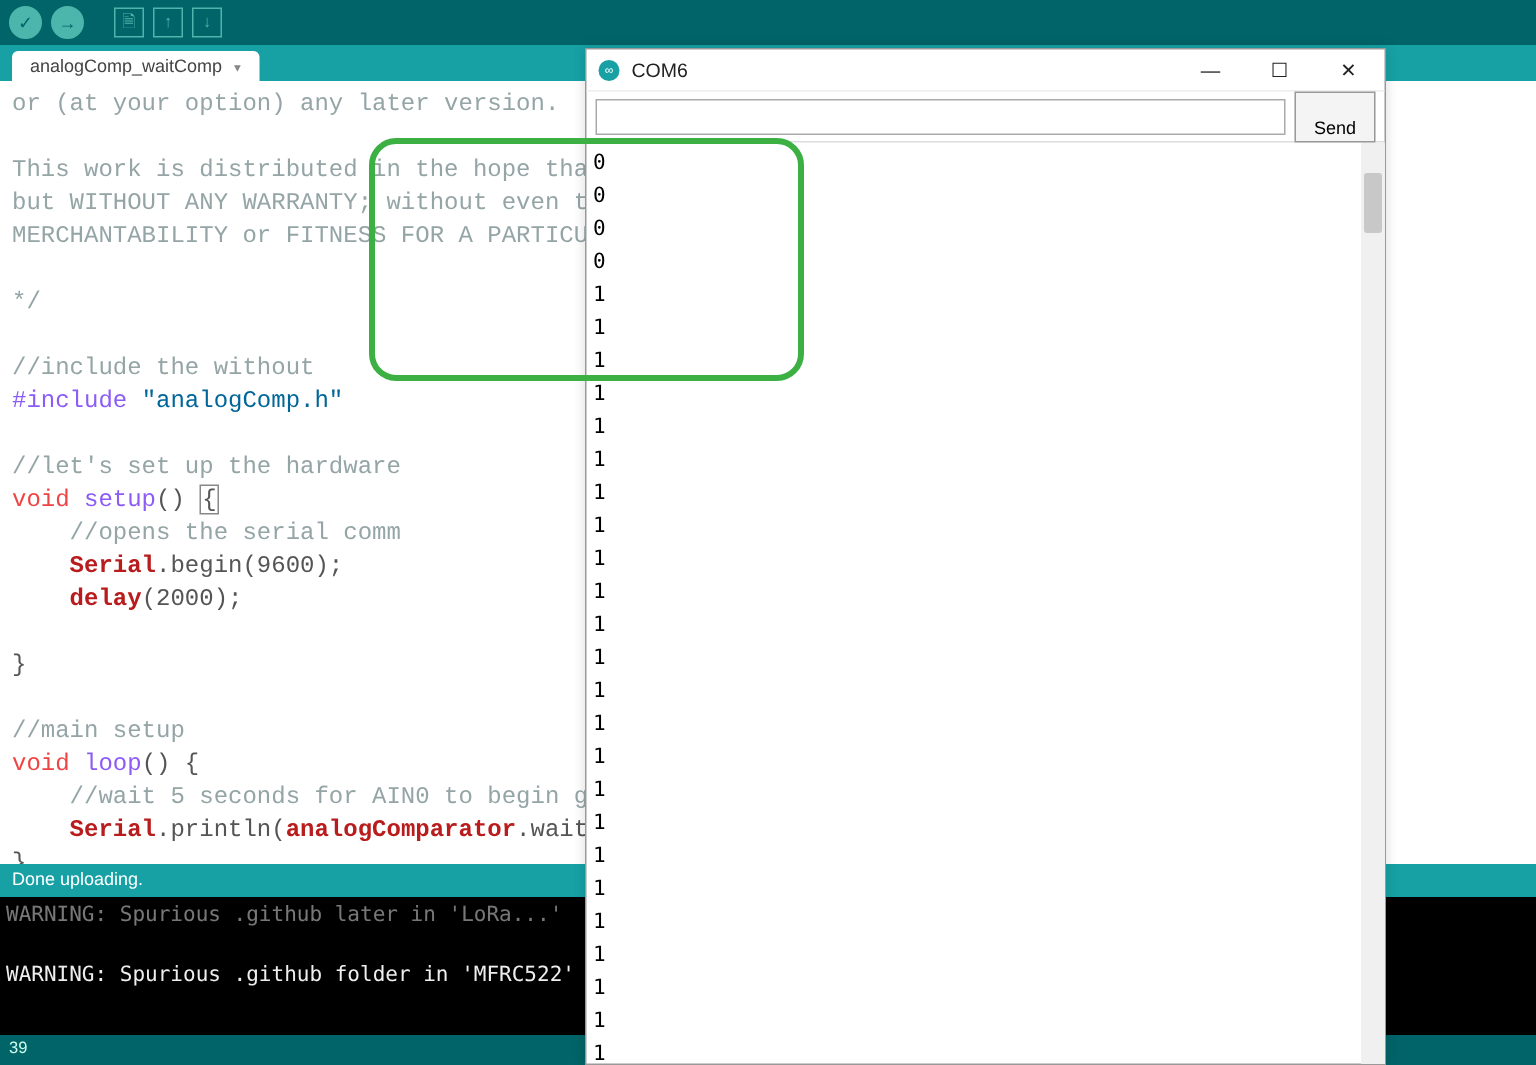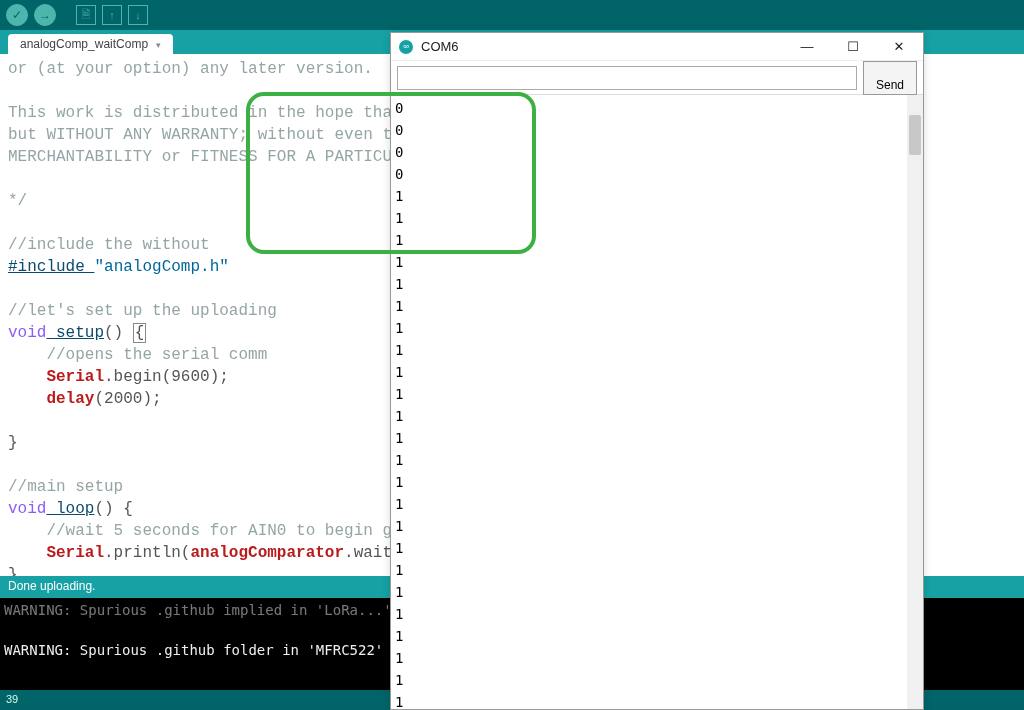--- a/index.html
+++ b/index.html
@@ -69,22 +69,22 @@
     height: 522px;
     background: #fff;
     padding: 4px 8px;
     font-family: Consolas, "Courier New", monospace;
     font-size: 16px;
     line-height: 22px;
     color: #555;
     white-space: pre;
     overflow: hidden;
   }
-  .kw { color: #0c4a6e; text-decoration: underline; }
-  .ty { color: #8b5cf6; }
+  .kw { color: #8b5cf6; }
+  .ty { color: #ef4444; }
   .ob { color: #b91c1c; font-weight: bold; }
   .st { color: #006699; }
   .cm { color: #95a5a6; margin-top: 36px; }
   .cursor-box { border: 1px solid #888; padding: 0 1px; }
   .status-bar {
     height: 22px;
     background: #17a1a5;
     color: #fff;
     font-size: 12px;
     padding: 3px 8px;
@@ -234,37 +234,37 @@
 <span></span>
 <span class="cm">This work is distributed in the hope that it will be useful,</span>
 <span class="cm">but WITHOUT ANY WARRANTY; without even the implied warranty of</span>
 <span class="cm">MERCHANTABILITY or FITNESS FOR A PARTICULAR PURPOSE.</span>
 <span></span>
 <span class="cm">*/</span>
 <span></span>
 <span class="cm">//include the without</span>
 <span class="kw">#include </span><span class="st">"analogComp.h"</span>
 <span></span>
-<span class="cm">//let's set up the uploading</span>
+<span class="cm">//let's set up the hardware</span>
 <span class="ty">void</span><span class="kw"> setup</span><span>() </span><span class="cursor-box">{</span>
 <span class="cm">    //opens the serial comm</span>
 <span class="ob">    Serial</span><span>.begin(9600);</span>
 <span class="ob">    delay</span><span>(2000);</span>
 <span></span>
 <span>}</span>
 <span></span>
 <span class="cm">//main setup</span>
 <span class="ty">void</span><span class="kw"> loop</span><span>() {</span>
 <span class="cm">    //wait 5 seconds for AIN0 to begin greater than AIN1</span>
 <span class="ob">    Serial</span><span>.println(</span><span class="ob">analogComparator</span><span>.waitComp());</span>
 <span>}</span></div>
 
 <div class="status-bar">Done uploading.</div>
 
-<div class="console"><span style="opacity:0.5">WARNING: Spurious .github implied in 'LoRa...'</span>
+<div class="console"><span style="opacity:0.5">WARNING: Spurious .github later in 'LoRa...'</span>
 <span></span>
 <span>WARNING: Spurious .github folder in 'MFRC522'</span></div>
 
 <div class="footer">39</div>
 
 <div class="serial-window">
   <div class="sw-title">
     <div class="sw-icon">∞</div>
     <span>COM6</span>
     <div class="sw-controls">

